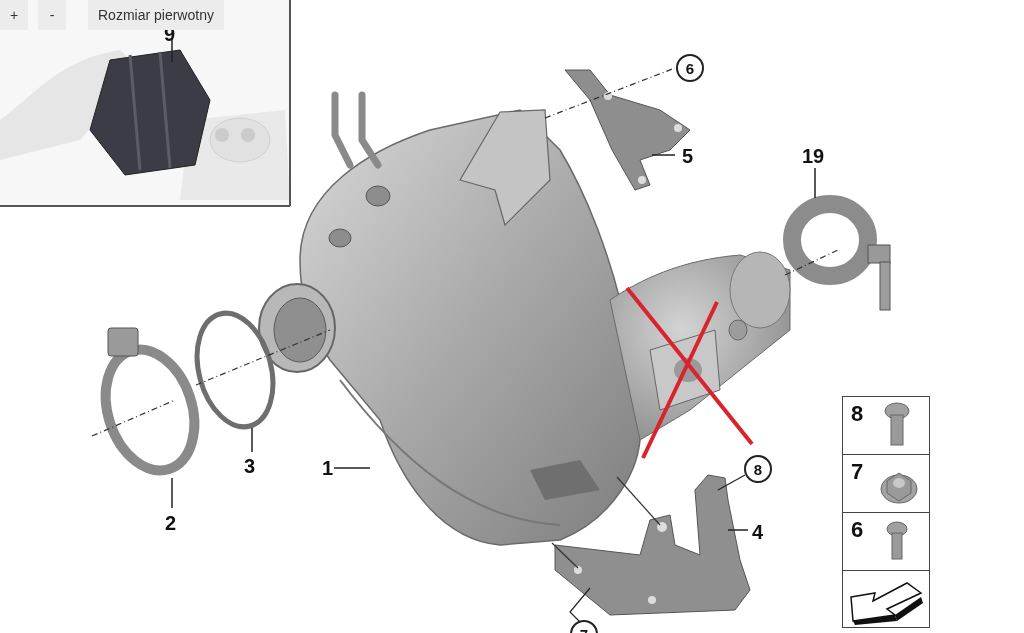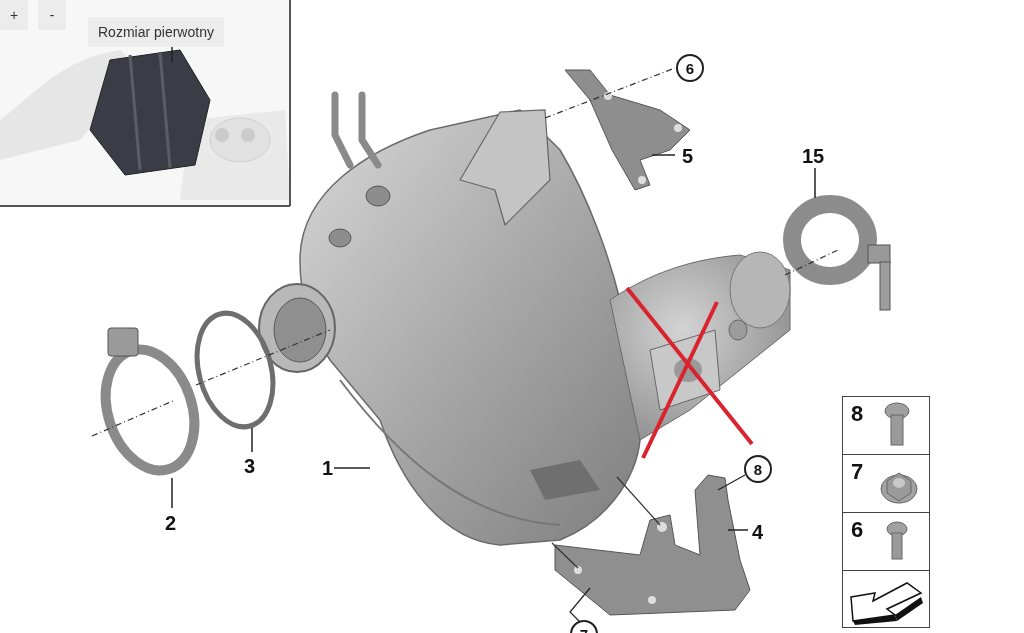--- a/index.html
+++ b/index.html
@@ -1,21 +1,21 @@
 <!DOCTYPE html>
 <html><head>
 <meta charset="utf-8">
 <style>
   html,body{margin:0;padding:0;background:#fff;}
   body{width:1024px;height:633px;position:relative;overflow:hidden;font-family:"Liberation Sans",sans-serif;}
   .canvas{position:absolute;left:0;top:0;width:1024px;height:633px;}
   .zoom-controls{position:absolute;left:0;top:0;display:flex;gap:10px;z-index:5;}
   .zbtn{background:#ececec;color:#333;font-size:14px;height:30px;display:flex;align-items:center;justify-content:center;border:none;cursor:pointer;font-family:"Liberation Sans",sans-serif;}
   .zbtn.sq{width:28px;}
-  .zbtn.wide{padding:0 10px;margin-left:12px;margin-top:17px;}
+  .zbtn.wide{padding:0 10px;margin-left:12px;}
   .callout{position:absolute;font-family:"Liberation Sans",sans-serif;font-weight:bold;font-size:20px;color:#111;line-height:1;}
   .circ{position:absolute;width:24px;height:24px;border:2px solid #222;border-radius:50%;font-weight:bold;font-size:15px;display:flex;align-items:center;justify-content:center;color:#111;background:#fff;}
   .legend{position:absolute;left:842px;top:396px;width:88px;height:232px;border:1.5px solid #444;box-sizing:border-box;background:#fff;}
   .legend .cell{height:58px;border-bottom:1.5px solid #444;position:relative;box-sizing:border-box;}
   .legend .cell:last-child{border-bottom:none;}
   .legend .num{position:absolute;left:8px;top:4px;font-weight:bold;font-size:22px;color:#111;}
 </style>
 </head>
 <body>
 
@@ -131,21 +131,21 @@
   <button class="zbtn sq">-</button>
   <button class="zbtn wide">Rozmiar pierwotny</button>
 </div>
 
 <div class="callout" style="left:164px;top:24px;">9</div>
 <div class="callout" style="left:322px;top:458px;">1</div>
 <div class="callout" style="left:165px;top:513px;">2</div>
 <div class="callout" style="left:244px;top:456px;">3</div>
 <div class="callout" style="left:752px;top:522px;">4</div>
 <div class="callout" style="left:682px;top:146px;">5</div>
-<div class="callout" style="left:802px;top:146px;">15</div>
+<div class="callout" style="left:802px;top:146px;">19</div>
 
 <div class="circ" style="left:676px;top:54px;">6</div>
 <div class="circ" style="left:570px;top:620px;">7</div>
 <div class="circ" style="left:744px;top:455px;">8</div>
 
 <div class="legend">
   <div class="cell">
     <span class="num">8</span>
     <svg width="40" height="52" style="position:absolute;left:40px;top:4px">
       <ellipse cx="14" cy="10" rx="12" ry="8" fill="#a0a0a0" stroke="#666"></ellipse>

